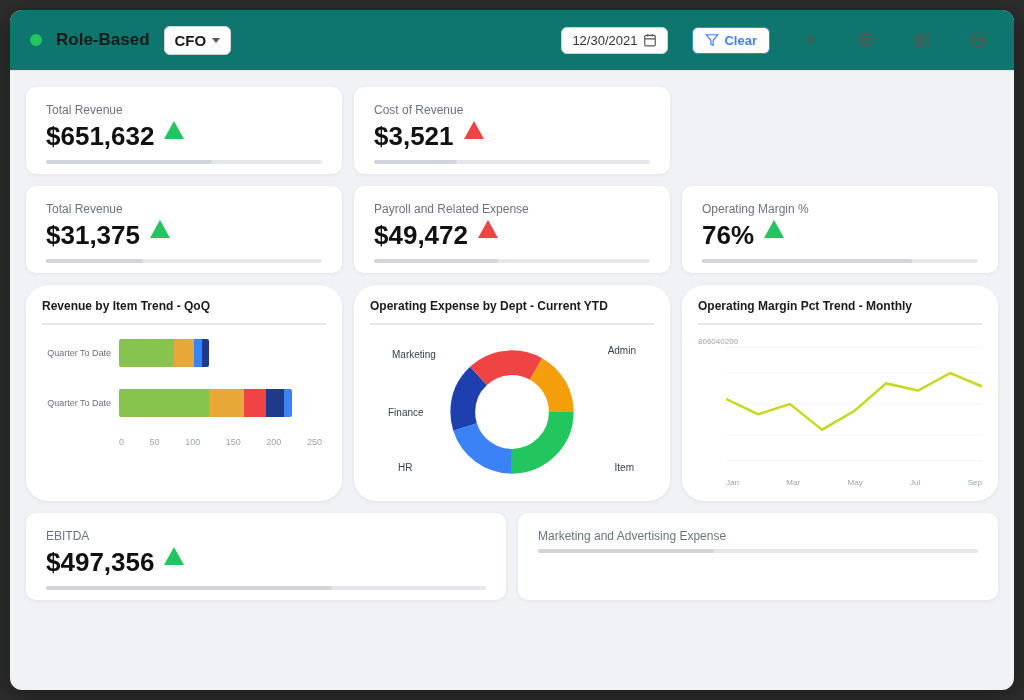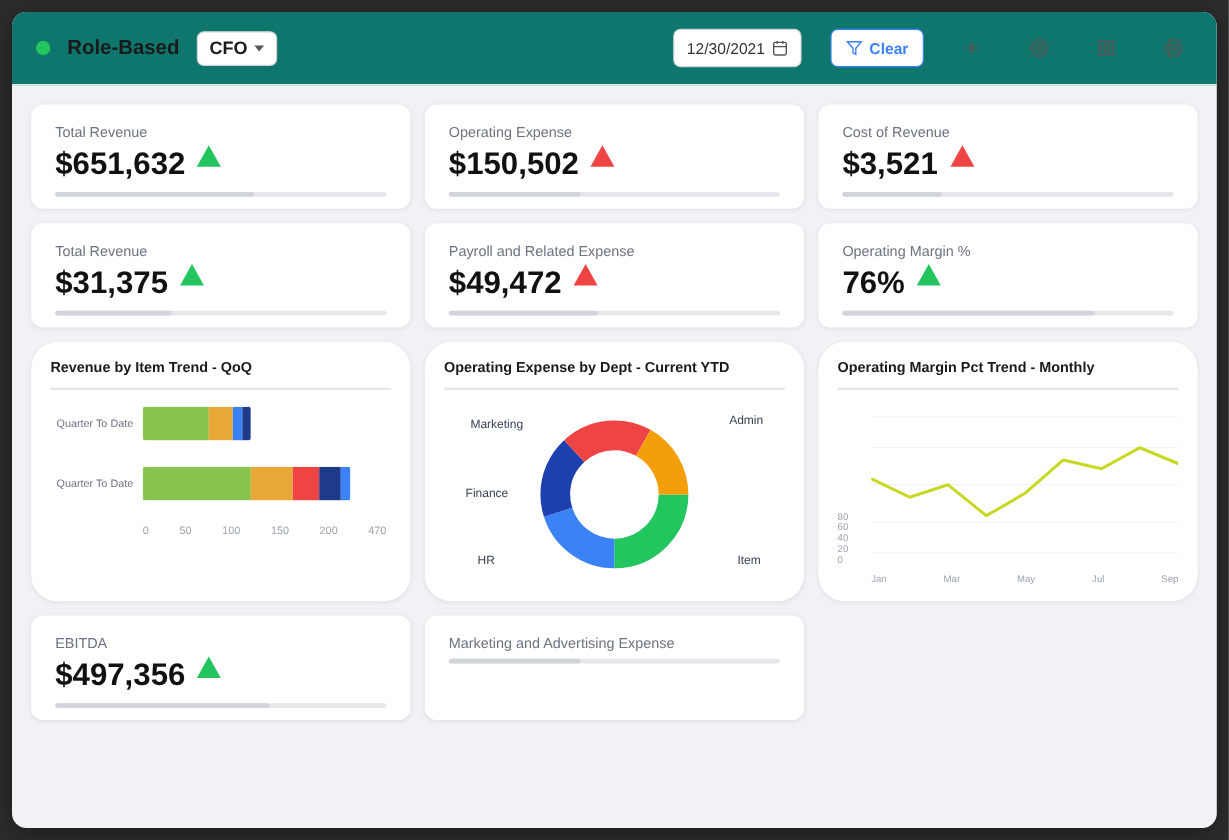--- a/index.html
+++ b/index.html
@@ -61,20 +61,21 @@
       color: #1a1a1a;
     }
     .chevron-down {
       width: 0; height: 0;
       border-left: 4px solid transparent;
       border-right: 4px solid transparent;
       border-top: 5px solid #555;
     }
     .header-right {
       display: flex;
+      align-items: center;
       gap: 24px;
     }
     .date-input {
       display: flex;
       align-items: center;
       gap: 6px;
       border: 1.5px solid #d1d5db;
       border-radius: 6px;
       padding: 5px 10px;
       background: #fff;
@@ -239,21 +240,21 @@
       position: relative;
     }
     
     .line-chart-container {
       height: 150px;
       position: relative;
     }
     
     .bottom-kpi-row {
       display: grid;
-      grid-template-columns: repeat(3, 1fr);
+      grid-template-columns: repeat(2, 1fr);
       gap: 12px;
     }
   </style>
 </head>
 <body>
 
 <div class="app-window">
 
   <div class="header">
     <div class="header-left">
@@ -314,30 +315,20 @@
 
     <div class="kpi-row" id="kpi-top-row">
         <div class="kpi-card">
           <div class="kpi-label">Total Revenue</div>
           <div class="kpi-value-row">
             <span class="kpi-value">$651,632</span>
             <div class="arrow-up-green"></div>
           </div>
           <div class="kpi-bar">
             <div class="kpi-bar-fill" style="width: 60%;"></div>
-          </div>
-        </div>
-        <div class="kpi-card">
-          <div class="kpi-label">Operating Expense</div>
-          <div class="kpi-value-row">
-            <span class="kpi-value">$150,502</span>
-            <div class="arrow-up-red"></div>
-          </div>
-          <div class="kpi-bar">
-            <div class="kpi-bar-fill" style="width: 40%;"></div>
           </div>
         </div>
         <div class="kpi-card">
           <div class="kpi-label">Cost of Revenue</div>
           <div class="kpi-value-row">
             <span class="kpi-value">$3,521</span>
             <div class="arrow-up-red"></div>
           </div>
           <div class="kpi-bar">
             <div class="kpi-bar-fill" style="width: 30%;"></div>
@@ -406,21 +397,21 @@
                   <div class="bar-seg" style="background-color: rgb(59, 130, 246); width: 8px;"></div>
                 </div>
               </div>
             </div>
             <div class="x-axis">
               <span class="x-tick">0</span>
               <span class="x-tick">50</span>
               <span class="x-tick">100</span>
               <span class="x-tick">150</span>
               <span class="x-tick">200</span>
-              <span class="x-tick">470</span>
+              <span class="x-tick">250</span>
             </div>
           </div>
       </div>
 
       <div class="chart-card">
         <div class="chart-title">Operating Expense by Dept - Current YTD</div>
         <div class="chart-divider"></div>
         <div class="donut-container">
           <svg width="130" height="130" viewBox="0 0 42 42">
             <circle cx="21" cy="21" r="15.91549" fill="transparent" stroke="#22c55e" stroke-width="8" stroke-dasharray="25 75" stroke-dashoffset="0"></circle>
@@ -437,21 +428,21 @@
           <div style="position:absolute;bottom:14px;left:28px;font-size:10px;color:#374151;">HR</div>
           <div style="position:absolute;bottom:14px;right:20px;font-size:10px;color:#374151;">Item</div>
         </div>
       </div>
 
       <div class="chart-card">
         <div class="chart-title">Operating Margin Pct Trend - Monthly</div>
         <div class="chart-divider"></div>
         <div class="line-chart-container">
 
-          <div style="position:absolute;left:0;top:0;bottom:16px;width:24px;display:flex;flex-direction:column;justify-content:flex-end;">
+          <div style="position:absolute;left:0;top:0;bottom:16px;width:24px;display:flex;justify-content:flex-start;">
             <span style="font-size:8px;color:#9ca3af;">80</span>
             <span style="font-size:8px;color:#9ca3af;">60</span>
             <span style="font-size:8px;color:#9ca3af;">40</span>
             <span style="font-size:8px;color:#9ca3af;">20</span>
             <span style="font-size:8px;color:#9ca3af;">0</span>
           </div>
 
           <svg style="position:absolute;left:28px;right:0;top:0;bottom:16px;width:calc(100% - 28px);height:calc(100% - 16px)" viewBox="0 0 280 130" preserveAspectRatio="none">
 
             <line x1="0" y1="10" x2="280" y2="10" stroke="#e5e7eb" stroke-width="0.5"></line>

